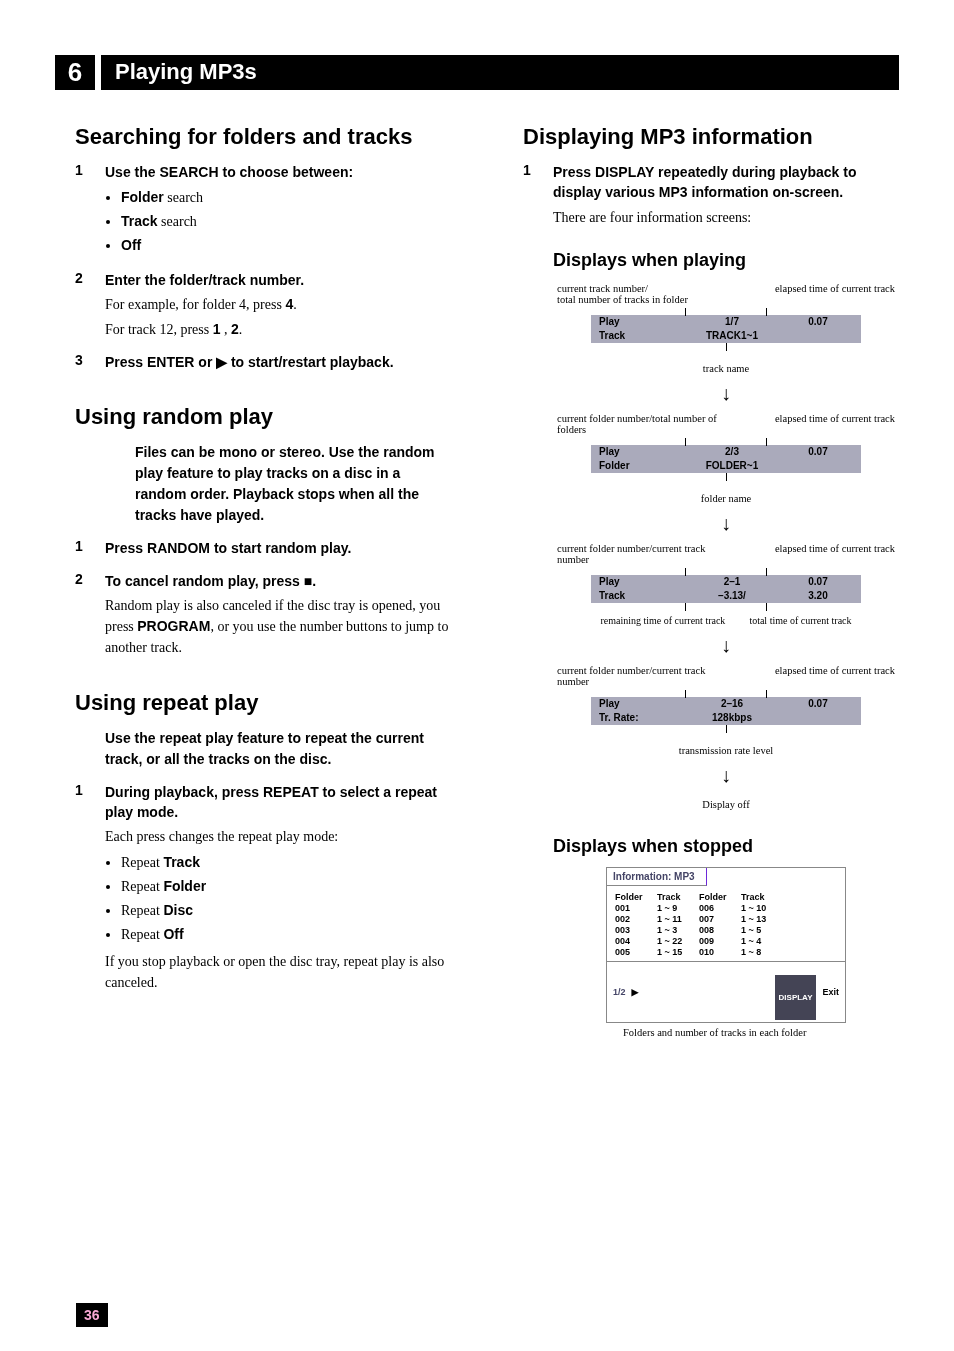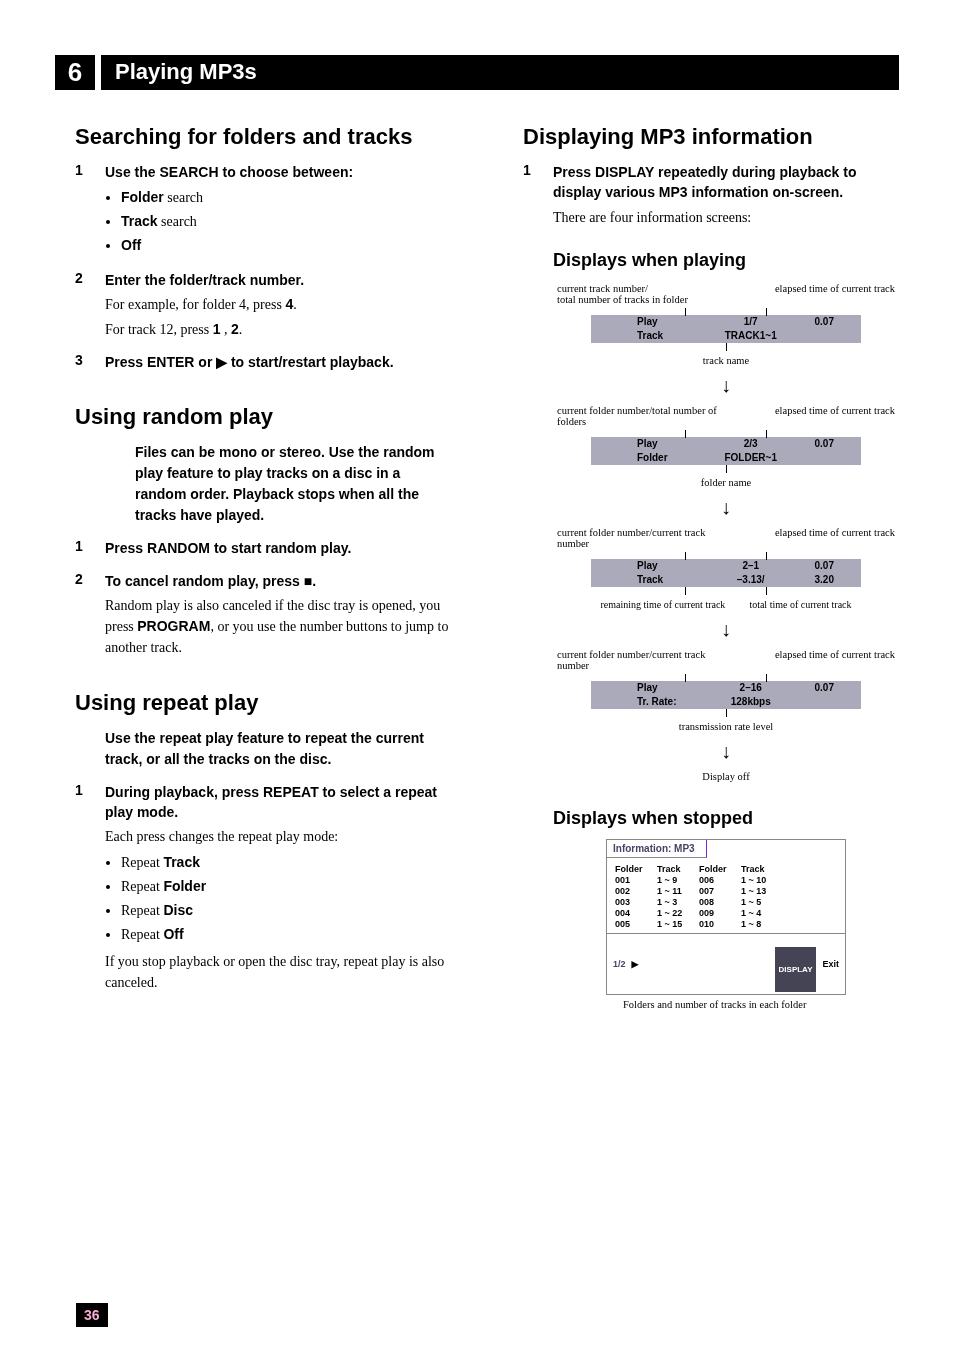--- a/index.html
+++ b/index.html
@@ -121,31 +121,31 @@
   .osd-box {
     background: #aab;
     width: 270px;
     margin: 0 auto;
     font-family: Arial, Helvetica, sans-serif;
     font-weight: bold;
     font-size: 10px;
     color: #000;
     padding: 0;
   }
-  .osd-row { display: flex; height: 14px; align-items: center; padding-left: 38px; }
+  .osd-row { display: flex; height: 14px; align-items: center; }
   .osd-c1 { width: 98px; padding-left: 8px; }
   .osd-c2 { width: 86px; text-align: center; }
   .osd-c3 { width: 86px; text-align: center; }
   .arrow-down { text-align: center; font-size: 20px; margin: 8px 0; font-family: Arial, sans-serif; }
   .top-labels { display: flex; justify-content: space-between; font-size: 10.5px; font-family: Georgia, serif; margin: 0 4px 3px 4px; }
   .top-labels > span { max-width: 48%; }
   .ticks-above { display:flex; justify-content: center; gap: 80px; margin-bottom: -1px; }
   .ticks-above span, .ticks-below span { display:inline-block; width:1px; height:8px; background:#000; }
   .ticks-below { display:flex; justify-content: center; margin-top: 0; }
-  .cap-label { font-size:10.5px; font-family: Georgia, serif; text-align:center; margin-top:4px; }
+  .cap-label { font-size:10.5px; font-family: Georgia, serif; text-align:center; margin-top:12px; }
   .two-caps { display:flex; justify-content:center; gap:24px; font-size:10px; font-family: Georgia, serif; margin-top:4px; }
 
   .info-box {
     width: 240px;
     margin: 10px auto 4px auto;
     border: 1px solid #888;
     font-family: Arial, Helvetica, sans-serif;
     font-size: 9px;
   }
   .info-head {

